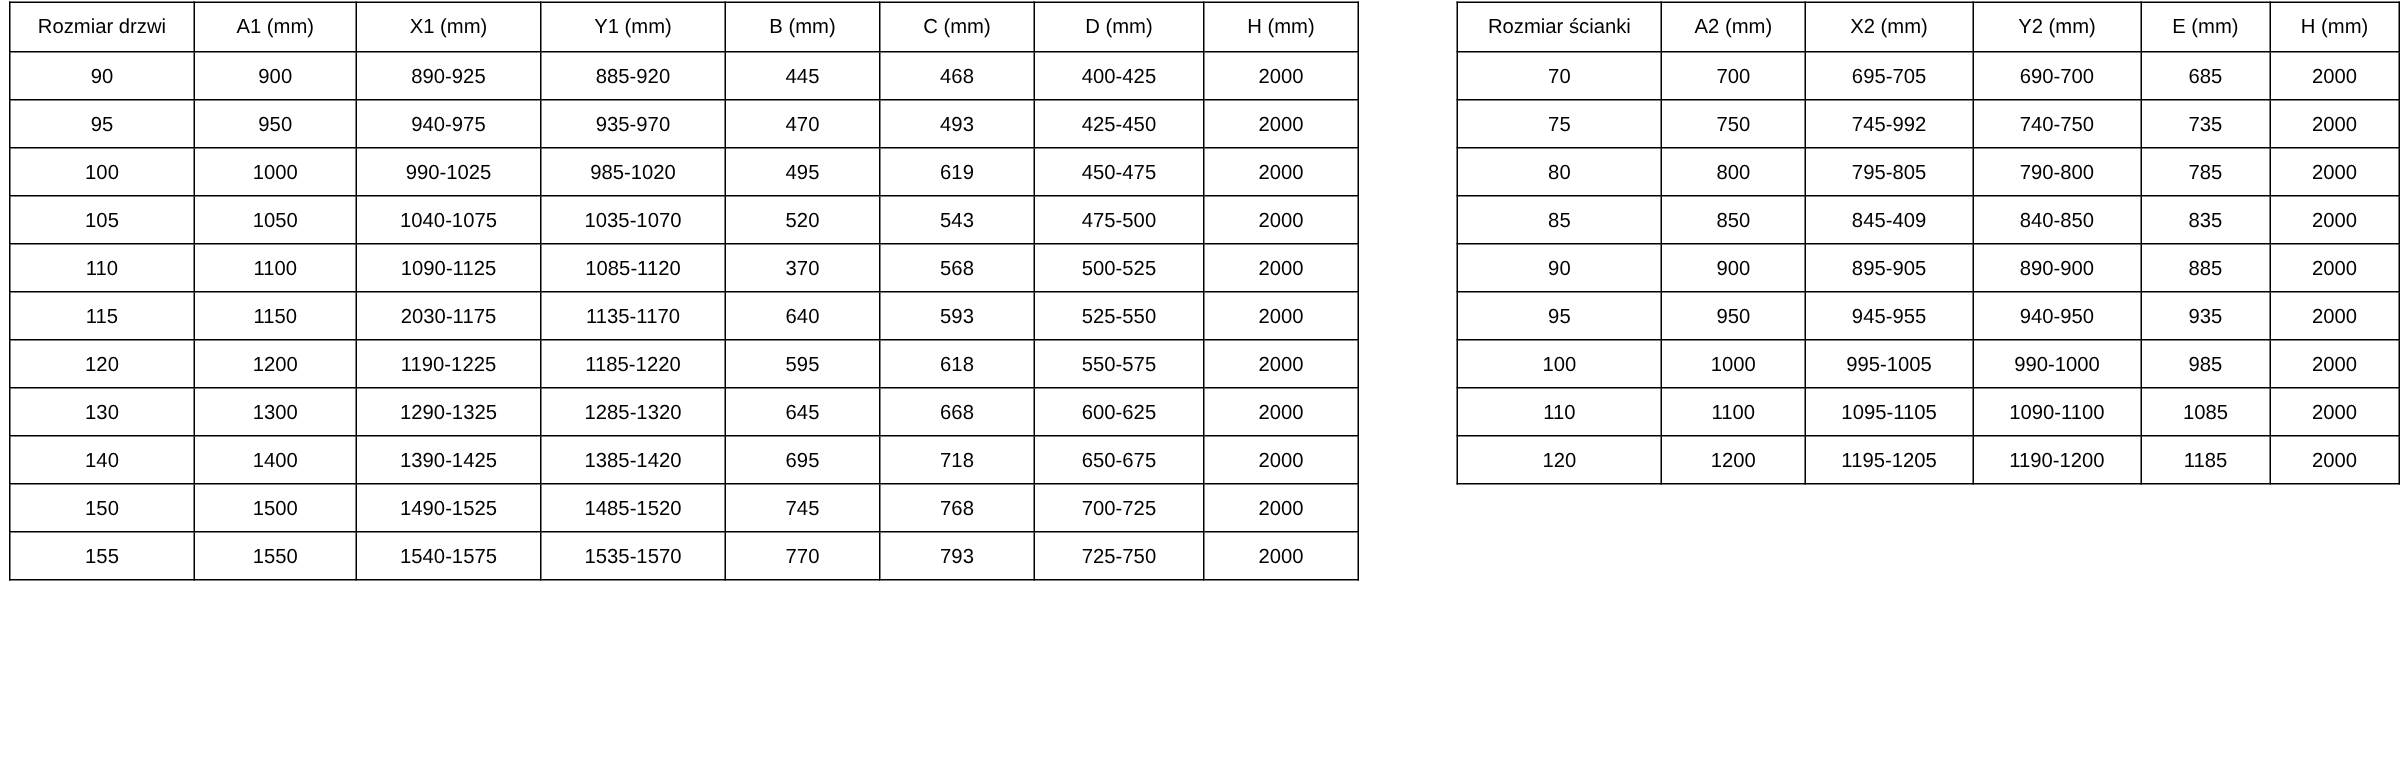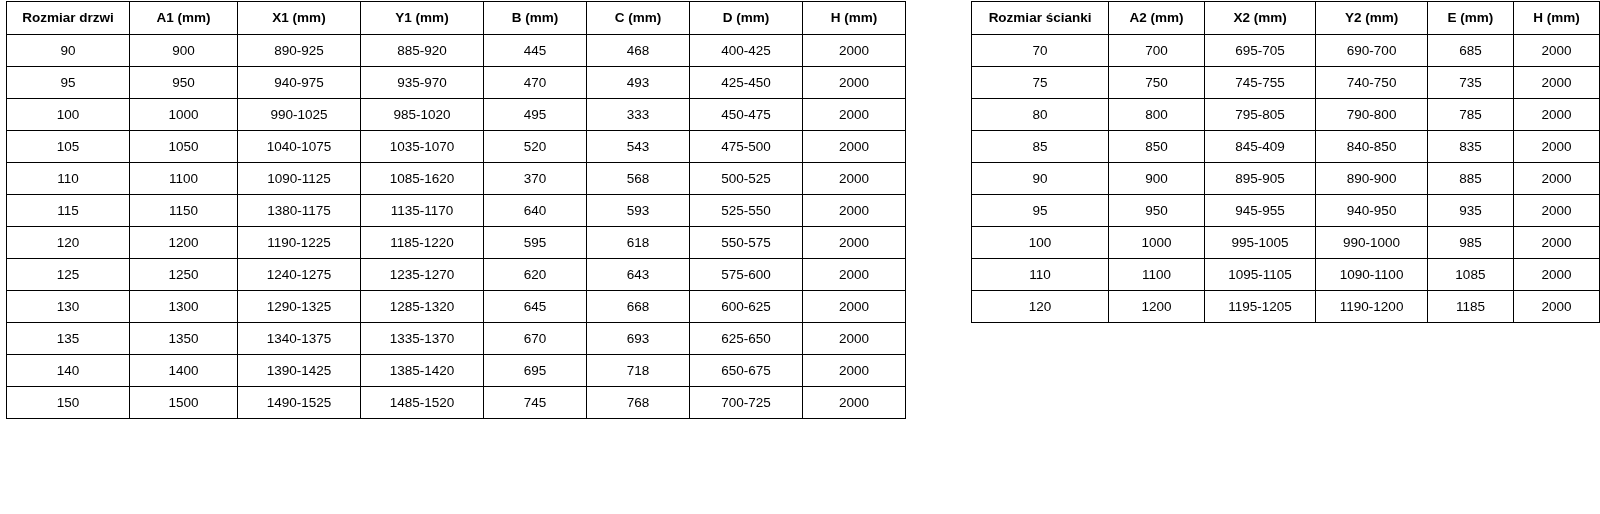--- a/index.html
+++ b/index.html
@@ -40,21 +40,21 @@
     text-align: center;
     vertical-align: middle;
     font-size: 13.5px;
     font-weight: normal;
     padding: 0;
     height: 31px;
     line-height: 31px;
     white-space: nowrap;
   }
   table thead th {
-    font-weight: bold;
+    font-weight: normal;
     height: 32px;
     line-height: 32px;
   }
   
   #doors-table col.c0 { width: 123px; }
   #doors-table col.c1 { width: 108px; }
   #doors-table col.c2 { width: 123px; }
   #doors-table col.c3 { width: 123px; }
   #doors-table col.c4 { width: 103px; }
   #doors-table col.c5 { width: 103px; }
@@ -117,112 +117,102 @@
             <td>493</td>
             <td>425-450</td>
             <td>2000</td>
           </tr>
           <tr>
             <td>100</td>
             <td>1000</td>
             <td>990-1025</td>
             <td>985-1020</td>
             <td>495</td>
-            <td>333</td>
+            <td>619</td>
             <td>450-475</td>
             <td>2000</td>
           </tr>
           <tr>
             <td>105</td>
             <td>1050</td>
             <td>1040-1075</td>
             <td>1035-1070</td>
             <td>520</td>
             <td>543</td>
             <td>475-500</td>
             <td>2000</td>
           </tr>
           <tr>
             <td>110</td>
             <td>1100</td>
             <td>1090-1125</td>
-            <td>1085-1620</td>
+            <td>1085-1120</td>
             <td>370</td>
             <td>568</td>
             <td>500-525</td>
             <td>2000</td>
           </tr>
           <tr>
             <td>115</td>
             <td>1150</td>
-            <td>1380-1175</td>
+            <td>2030-1175</td>
             <td>1135-1170</td>
             <td>640</td>
             <td>593</td>
             <td>525-550</td>
             <td>2000</td>
           </tr>
           <tr>
             <td>120</td>
             <td>1200</td>
             <td>1190-1225</td>
             <td>1185-1220</td>
             <td>595</td>
             <td>618</td>
             <td>550-575</td>
             <td>2000</td>
           </tr>
           <tr>
-            <td>125</td>
-            <td>1250</td>
-            <td>1240-1275</td>
-            <td>1235-1270</td>
-            <td>620</td>
-            <td>643</td>
-            <td>575-600</td>
-            <td>2000</td>
-          </tr>
-          <tr>
             <td>130</td>
             <td>1300</td>
             <td>1290-1325</td>
             <td>1285-1320</td>
             <td>645</td>
             <td>668</td>
             <td>600-625</td>
             <td>2000</td>
           </tr>
           <tr>
-            <td>135</td>
-            <td>1350</td>
-            <td>1340-1375</td>
-            <td>1335-1370</td>
-            <td>670</td>
-            <td>693</td>
-            <td>625-650</td>
-            <td>2000</td>
-          </tr>
-          <tr>
             <td>140</td>
             <td>1400</td>
             <td>1390-1425</td>
             <td>1385-1420</td>
             <td>695</td>
             <td>718</td>
             <td>650-675</td>
             <td>2000</td>
           </tr>
           <tr>
             <td>150</td>
             <td>1500</td>
             <td>1490-1525</td>
             <td>1485-1520</td>
             <td>745</td>
             <td>768</td>
             <td>700-725</td>
+            <td>2000</td>
+          </tr>
+          <tr>
+            <td>155</td>
+            <td>1550</td>
+            <td>1540-1575</td>
+            <td>1535-1570</td>
+            <td>770</td>
+            <td>793</td>
+            <td>725-750</td>
             <td>2000</td>
           </tr>
         </tbody>
     </table>
   </div>
 
   <div class="table-wrap" id="walls-table-wrap">
     <table id="walls-table">
       <colgroup>
         <col class="w0">
@@ -247,21 +237,21 @@
             <td>70</td>
             <td>700</td>
             <td>695-705</td>
             <td>690-700</td>
             <td>685</td>
             <td>2000</td>
           </tr>
           <tr>
             <td>75</td>
             <td>750</td>
-            <td>745-755</td>
+            <td>745-992</td>
             <td>740-750</td>
             <td>735</td>
             <td>2000</td>
           </tr>
           <tr>
             <td>80</td>
             <td>800</td>
             <td>795-805</td>
             <td>790-800</td>
             <td>785</td>

